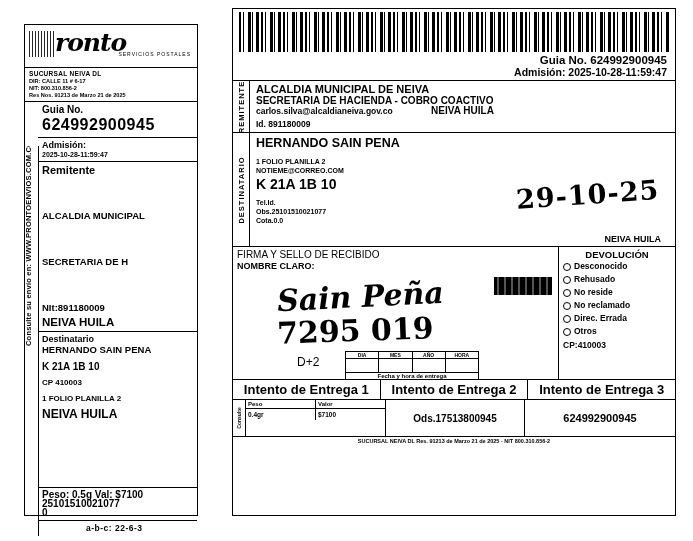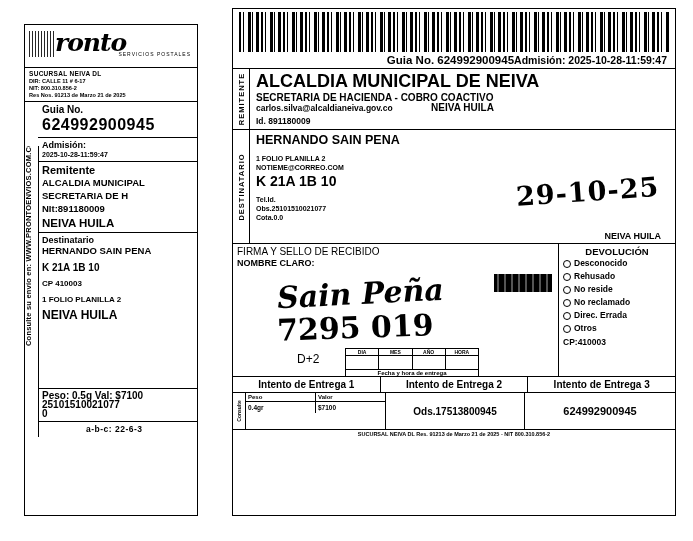--- a/index.html
+++ b/index.html
@@ -14,48 +14,48 @@
   .logo-smear{position:absolute;left:4px;top:6px;width:26px;height:26px;background:
      repeating-linear-gradient(90deg,#000 0 1px,#fff 1px 3px);opacity:.85;}
   .ll-sucursal{padding:2px 4px 1px 4px;font-size:6.5px;font-weight:bold;letter-spacing:.3px;}
   .ll-addr{padding:0 4px 2px 4px;font-size:5.6px;line-height:7px;font-weight:bold;border-bottom:1px solid #000;}
   .sec{border-bottom:1px solid #000;padding:2px 4px 3px 4px;}
   .sec-h{font-size:10px;font-weight:bold;}
   .guia-num{font-size:16px;font-weight:bold;letter-spacing:.5px;margin-top:1px;}
   .adm-h{font-size:9px;font-weight:bold;}
   .adm-v{font-size:7px;font-weight:bold;margin-top:1px;}
   .rem-h{font-size:11px;font-weight:bold;}
-  .rem-l{font-size:9.5px;font-weight:bold;line-height:13px;}
+  .rem-l{font-size:9.5px;font-weight:bold;line-height:13px;margin-top:33px;}
   .rem-city{font-size:11.5px;font-weight:bold;margin-top:2px;}
   .dest-h{font-size:9px;font-weight:bold;}
   .dest-name{font-size:9.5px;font-weight:bold;}
   .dest-addr{font-size:10px;font-weight:bold;margin-top:6px;}
   .dest-cp{font-size:8px;font-weight:bold;margin-top:6px;line-height:10px;}
   .dest-city{font-size:12px;font-weight:bold;margin-top:3px;}
   .peso{font-size:10px;font-weight:bold;line-height:9px;}
   .abc{font-size:8.5px;font-weight:bold;letter-spacing:.5px;margin-left:44px;}
   .vert-web{position:absolute;left:-1px;top:200px;width:300px;transform:rotate(-90deg);transform-origin:0 0;font-size:7.5px;font-weight:bold;letter-spacing:.2px;white-space:nowrap;}
   .ll-body{position:relative;}
   .ll-sidecol{position:absolute;left:0;top:44px;bottom:0;width:13px;border-right:1px solid #000;overflow:hidden;}
   .ll-main{margin-left:0;}
 
   
   .right-label{position:absolute;left:232px;top:8px;width:442px;height:506px;border:1px solid #000;background:#fff;}
   .barcode{height:40px;margin:3px 6px 0 6px;position:relative;overflow:hidden;
     background:repeating-linear-gradient(90deg,
       #000 0 2px,#fff 2px 4px,#000 4px 5px,#fff 5px 9px,#000 9px 12px,#fff 12px 13px,
       #000 13px 14px,#fff 14px 17px,#000 17px 20px,#fff 20px 22px);}
-  .rl-guia{display:flex;justify-content:flex-end;align-items:flex-end;padding:2px 8px 2px 8px;border-bottom:1px solid #000;}
+  .rl-guia{display:flex;justify-content:space-between;align-items:flex-end;padding:2px 8px 2px 8px;border-bottom:1px solid #000;flex-direction:column;}
   .rl-guia .g{font-size:11.5px;font-weight:bold;}
   .rl-guia .a{font-size:10.5px;font-weight:bold;}
   .rowbox{border-bottom:1px solid #000;position:relative;display:flex;}
   .vtab{width:16px;border-right:1px solid #000;position:relative;flex:0 0 16px;}
   .vtab span{position:absolute;left:50%;top:50%;transform:translate(-50%,-50%) rotate(-90deg);font-size:7.5px;font-weight:bold;letter-spacing:1px;white-space:nowrap;}
   .remit-body{flex:1;padding:2px 6px 3px 6px;}
-  .rb-l1{font-size:18px;font-weight:bold;}
+  .rb-l1{font-size:11px;font-weight:bold;}
   .rb-l2{font-size:10px;font-weight:bold;}
   .rb-l3{font-size:8.5px;font-weight:bold;}
   .rb-l4{font-size:13px;font-weight:bold;margin-top:1px;}
   .rb-city{font-size:10px;font-weight:bold;text-align:center;margin-top:-11px;}
   .rb-id{font-size:8.5px;font-weight:bold;margin-top:3px;}
   .dest-body{flex:1;padding:3px 6px 2px 6px;position:relative;min-height:108px;}
   .db-name{font-size:12.5px;font-weight:bold;}
   .db-sm{font-size:7px;font-weight:bold;line-height:9px;margin-top:7px;}
   .db-addr{font-size:14px;font-weight:bold;margin-top:1px;}
   .db-tel{font-size:7px;font-weight:bold;line-height:9px;margin-top:6px;}
@@ -80,21 +80,21 @@
   .fecha-lbl{font-size:6px;font-weight:bold;text-align:center;border-top:1px solid #000;}
   .d2{position:absolute;left:64px;bottom:10px;font-size:12px;font-weight:normal;}
   .firma-right{width:108px;border-left:1px solid #000;padding:2px 4px;}
   .dv-h{font-size:9.5px;font-weight:bold;text-align:center;}
   .dv-item{font-size:8.5px;font-weight:bold;line-height:13px;display:flex;align-items:center;gap:3px;}
   .radio{display:inline-block;width:6px;height:6px;border:1px solid #000;border-radius:50%;}
   .dv-cp{font-size:8.5px;font-weight:bold;margin-top:2px;}
 
   
   .intentos{display:flex;border-bottom:1px solid #000;}
-  .intentos div{flex:1;border-right:1px solid #000;font-size:10px;font-weight:bold;text-align:center;padding:2px 0;}
+  .intentos div{flex:1;border-right:1px solid #000;font-size:13px;font-weight:bold;text-align:center;padding:2px 0;}
   .intentos div:last-child{border-right:none;}
 
   .bottom{display:flex;min-height:36px;}
   .bt-left{width:152px;border-right:1px solid #000;display:flex;}
   .bt-vert{width:12px;border-right:1px solid #000;position:relative;}
   .bt-vert span{position:absolute;left:50%;top:50%;transform:translate(-50%,-50%) rotate(-90deg);font-size:5px;font-weight:bold;}
   .minitab{flex:1;}
   .minitab .hr{display:flex;font-size:6px;font-weight:bold;}
   .minitab .hr div{flex:1;border-right:1px solid #000;border-bottom:1px solid #000;padding:1px 2px;}
   .minitab .hr div:last-child{border-right:none;}

